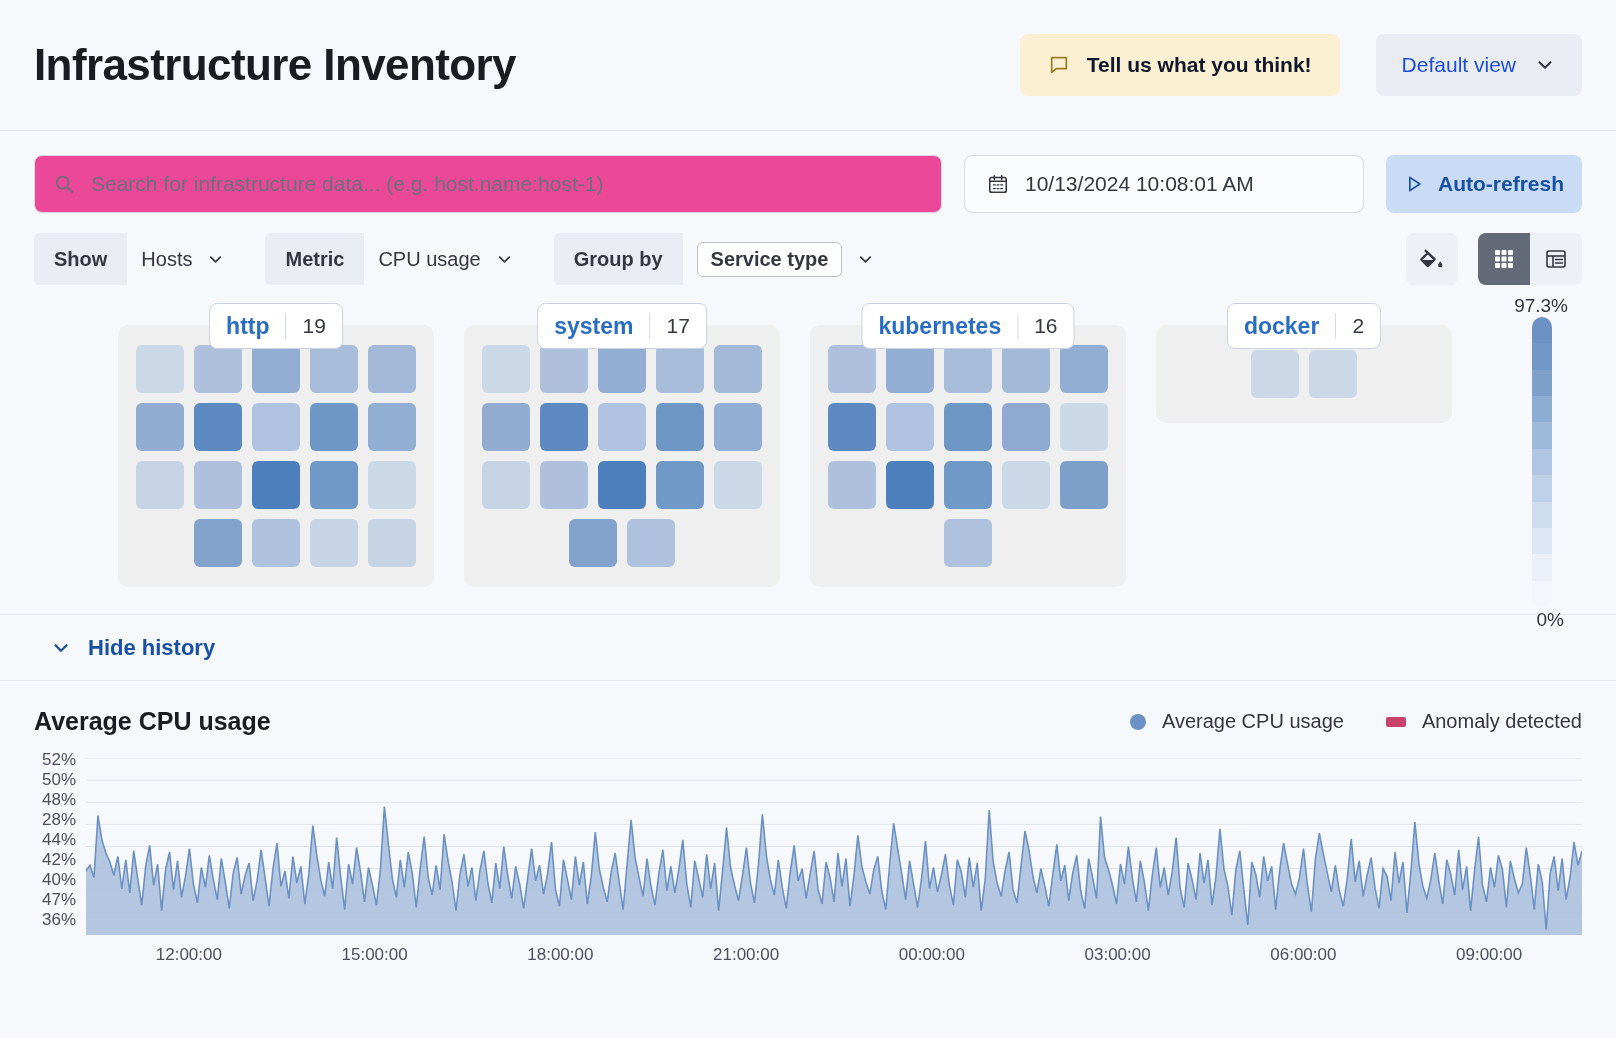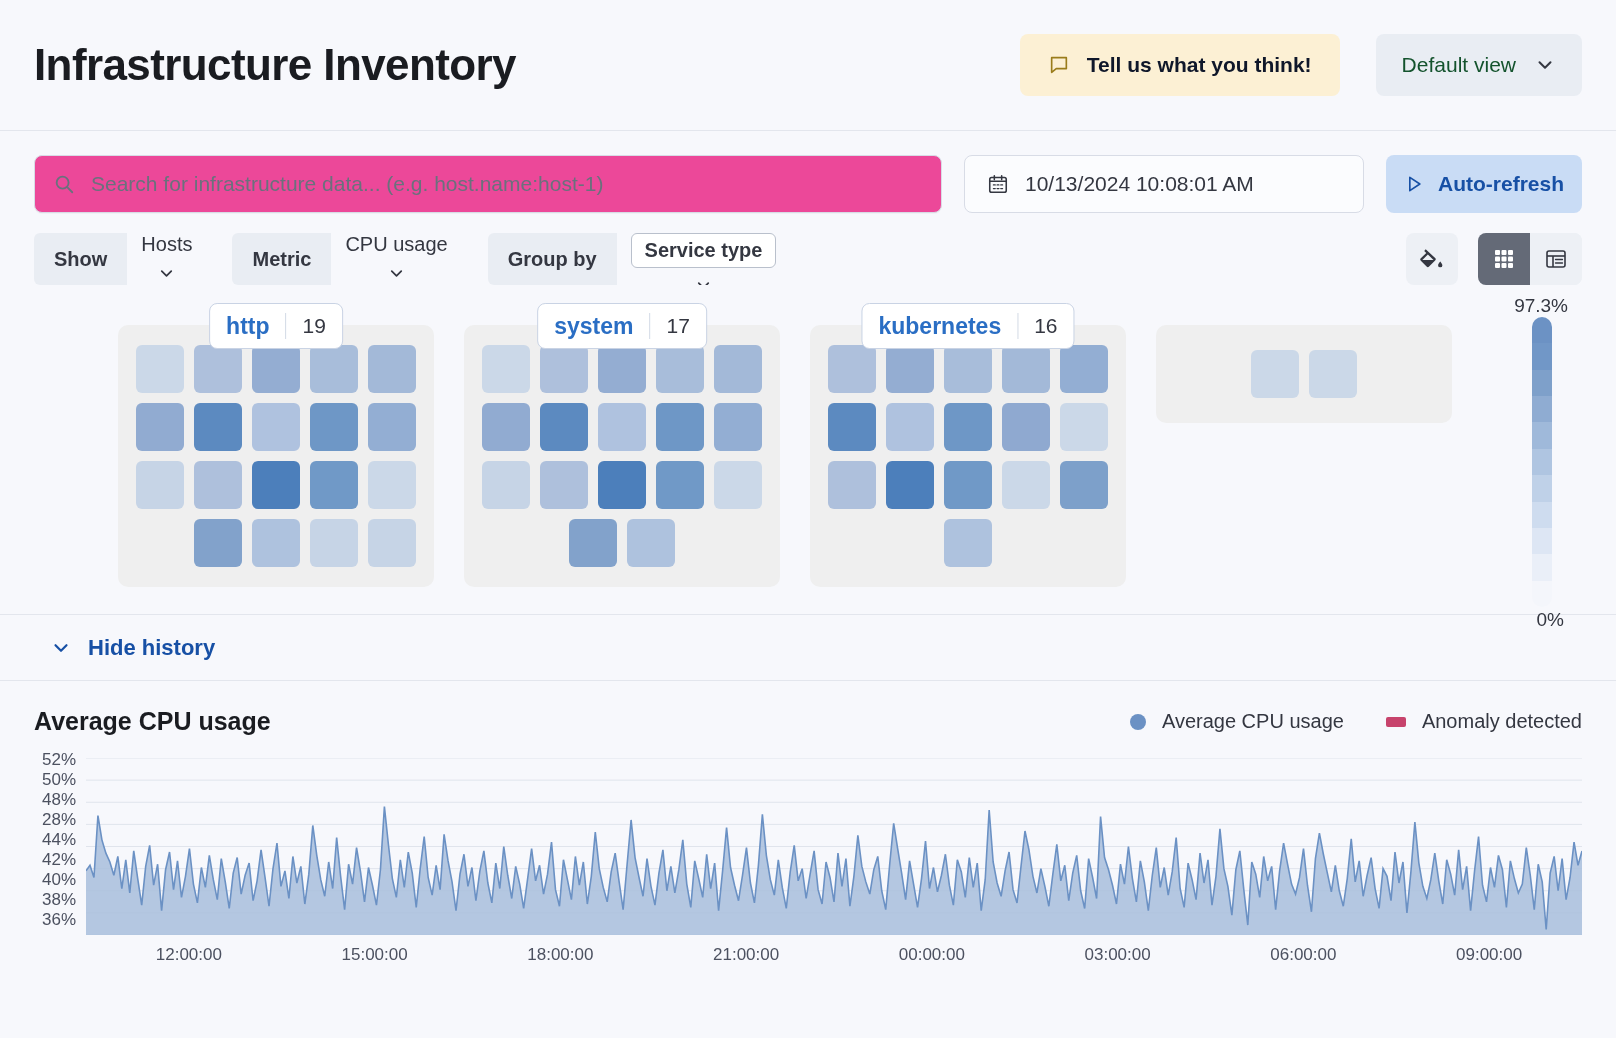--- a/index.html
+++ b/index.html
@@ -49,21 +49,21 @@
     border: none;
   }
   .default-view-btn {
     background: #E9EDF3;
     border-radius: 8px;
     height: 62px;
     display: flex;
     align-items: center;
     gap: 18px;
     padding: 0 26px;
-    color: #14532d;
+    color: #1d4ed8;
     font-size: 21px;
     font-weight: 500;
     cursor: pointer;
     border: none;
   }
   svg { display: block; }
 
   
   .controls {
     background: #F7F8FC;
@@ -145,30 +145,29 @@
     font-size: 20px;
     display: flex;
     align-items: center;
     padding: 0 20px;
     height: 52px;
     border-radius: 6px 0 0 6px;
   }
   .filter-value {
     display: flex;
     align-items: center;
-    gap: 8px;
+    gap: 14px;
     padding: 0 18px 0 14px;
     height: 52px;
     font-size: 20px;
     color: #343741;
     cursor: pointer;
     background: transparent;
     border: none;
     font-family: inherit;
-    flex-direction: column;
   }
   .filter-value.boxed .pill {
     border: 1px solid #B9C0CC;
     border-radius: 6px;
     background: #fff;
     padding: 5px 13px;
     font-weight: bold;
     font-size: 20px;
   }
   .filter-right {
@@ -588,20 +587,24 @@
             <div class="cell" style="background: rgb(112, 153, 199);"></div>
             <div class="cell" style="background: rgb(203, 216, 232);"></div>
             <div class="cell" style="background: rgb(125, 160, 202);"></div>
           </div>
           <div class="waffle-row" style="justify-content: center;">
             <div class="cell" style="background: rgb(174, 194, 222);"></div>
           </div>
         </div>
       </div>
       <div class="group">
+        <div class="group-badge">
+          <span class="group-name">docker</span>
+          <span class="group-count">2</span>
+        </div>
         <div class="group-box" style="width: 296px; min-height: 98px; justify-content: center;">
           <div class="waffle-row" style="justify-content: center;">
             <div class="cell" style="background: rgb(203, 216, 232);"></div>
             <div class="cell" style="background: rgb(203, 216, 232);"></div>
           </div>
         </div>
       </div>
     </div>
   <div class="legend-bar-wrap">
     <div class="legend-top-label">97.3%</div>
@@ -648,21 +651,21 @@
 
   <div class="chart-body">
     <div class="y-axis" id="y-axis">
         <div>52%</div>
         <div>50%</div>
         <div>48%</div>
         <div>28%</div>
         <div>44%</div>
         <div>42%</div>
         <div>40%</div>
-        <div>38%</div>
+        <div>47%</div>
         <div>36%</div>
       </div>
     <div class="plot" id="plot">
         <svg width="1496" height="177" viewBox="0 0 1496 177">
           <line x1="0" x2="1496" y1="0" y2="0" stroke="#E0E4EC" stroke-width="1"></line>
           <line x1="0" x2="1496" y1="22.125" y2="22.125" stroke="#E0E4EC" stroke-width="1"></line>
           <line x1="0" x2="1496" y1="44.25" y2="44.25" stroke="#E0E4EC" stroke-width="1"></line>
           <line x1="0" x2="1496" y1="66.375" y2="66.375" stroke="#E0E4EC" stroke-width="1"></line>
           <line x1="0" x2="1496" y1="88.5" y2="88.5" stroke="#E0E4EC" stroke-width="1"></line>
           <line x1="0" x2="1496" y1="110.625" y2="110.625" stroke="#E0E4EC" stroke-width="1"></line>

